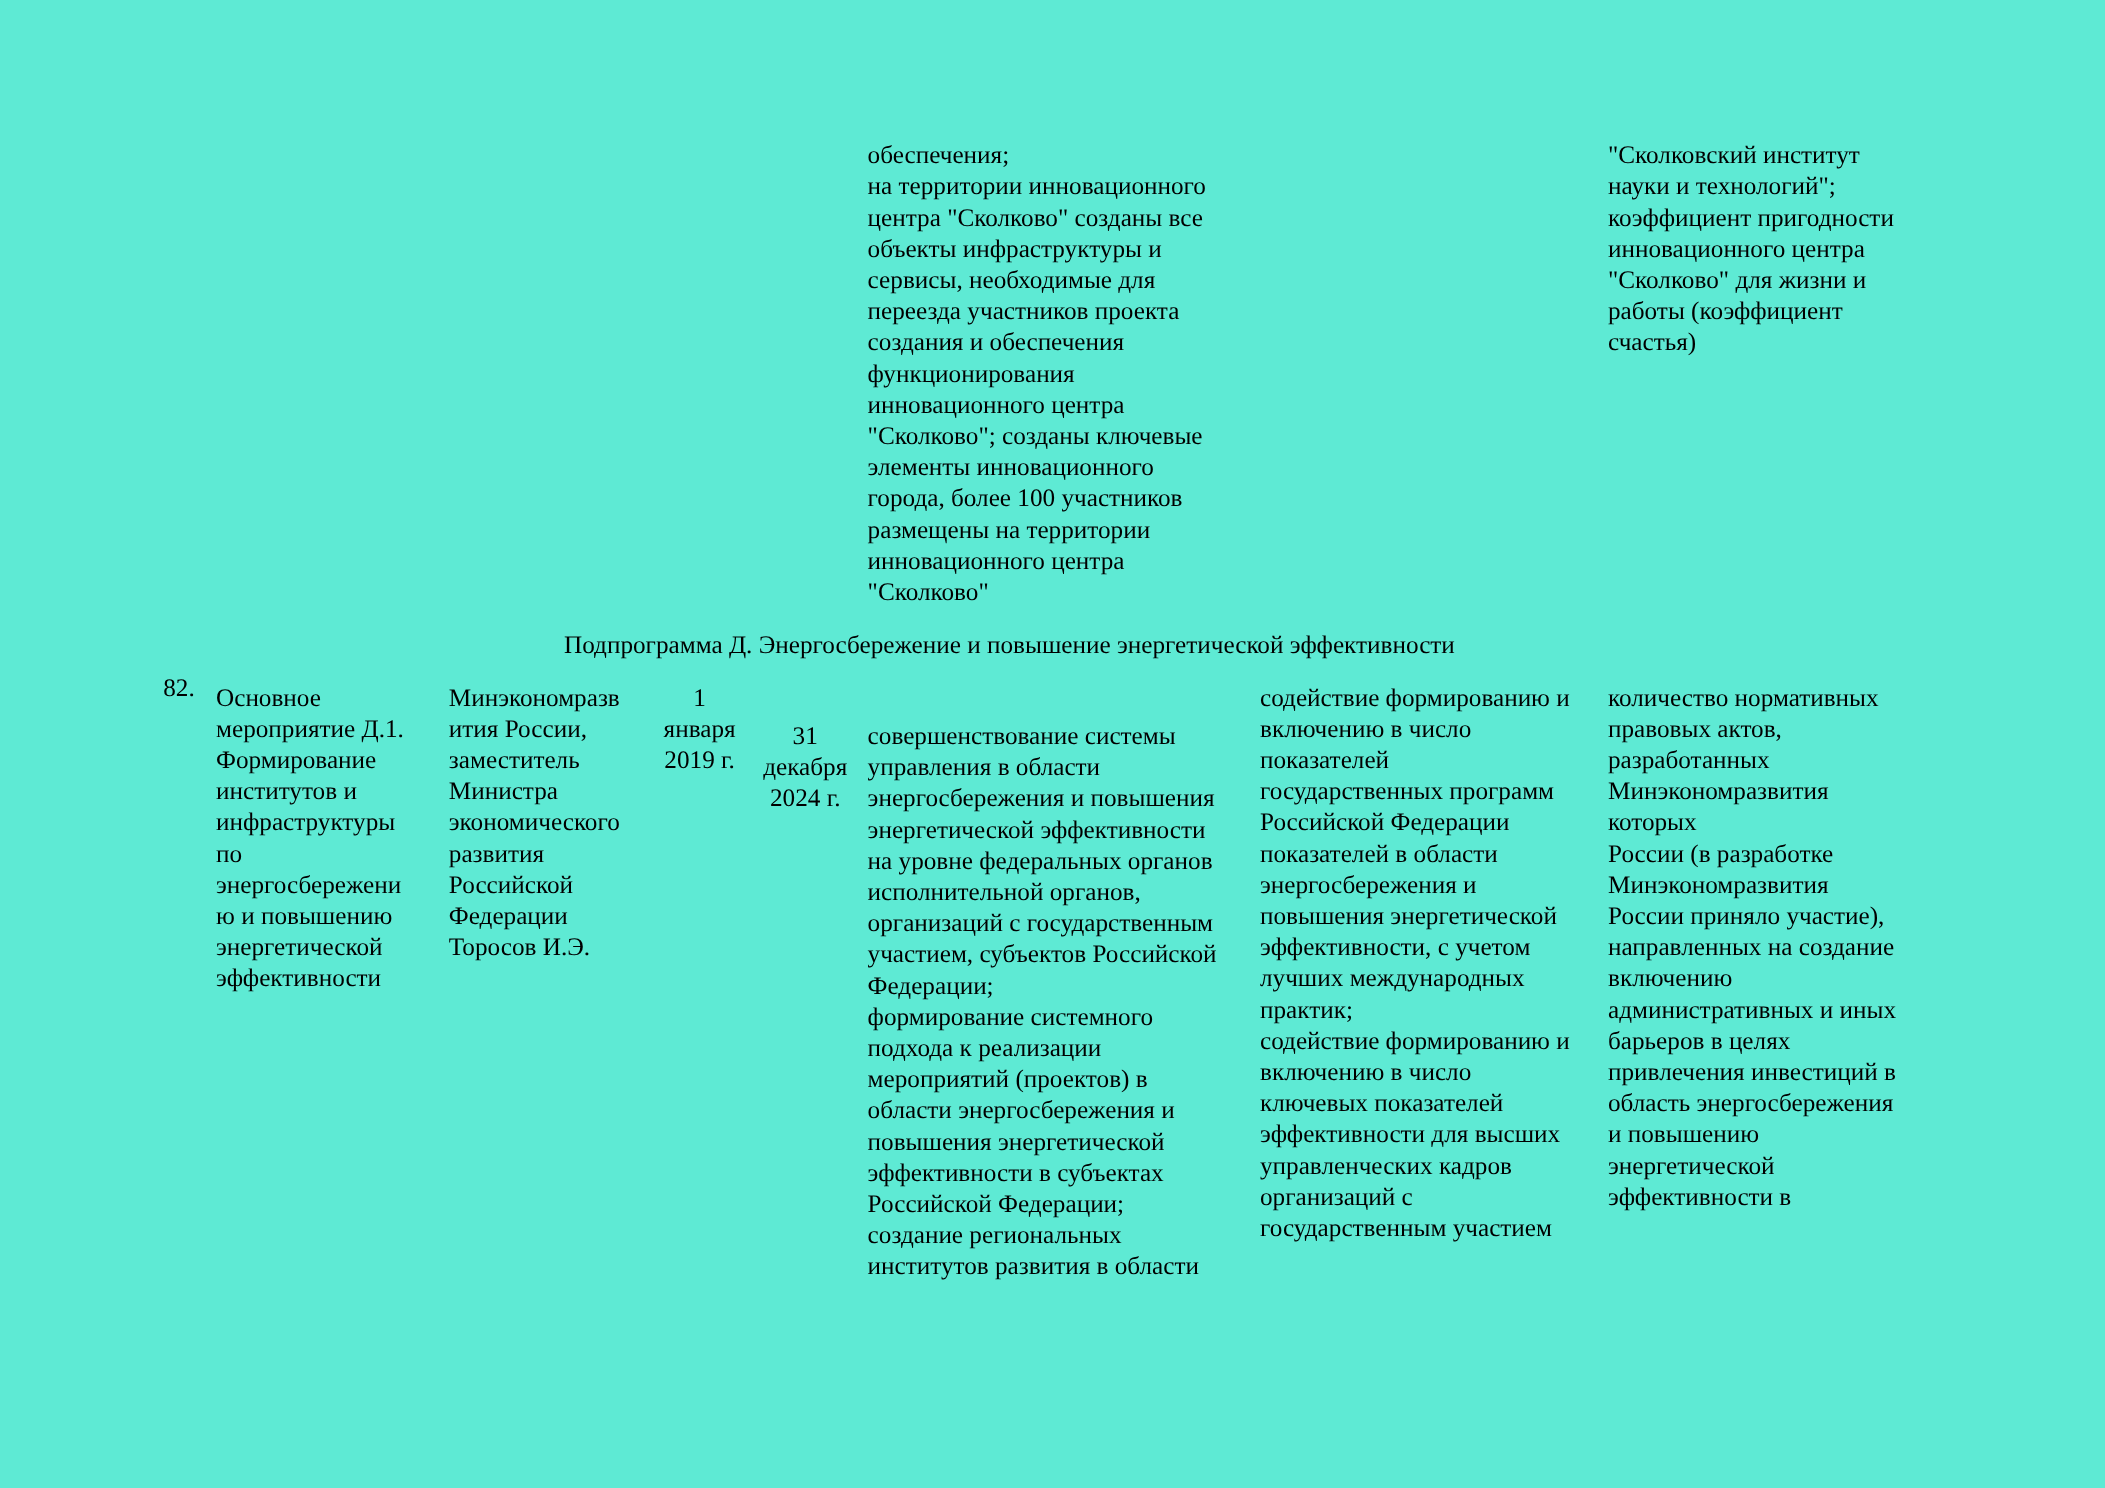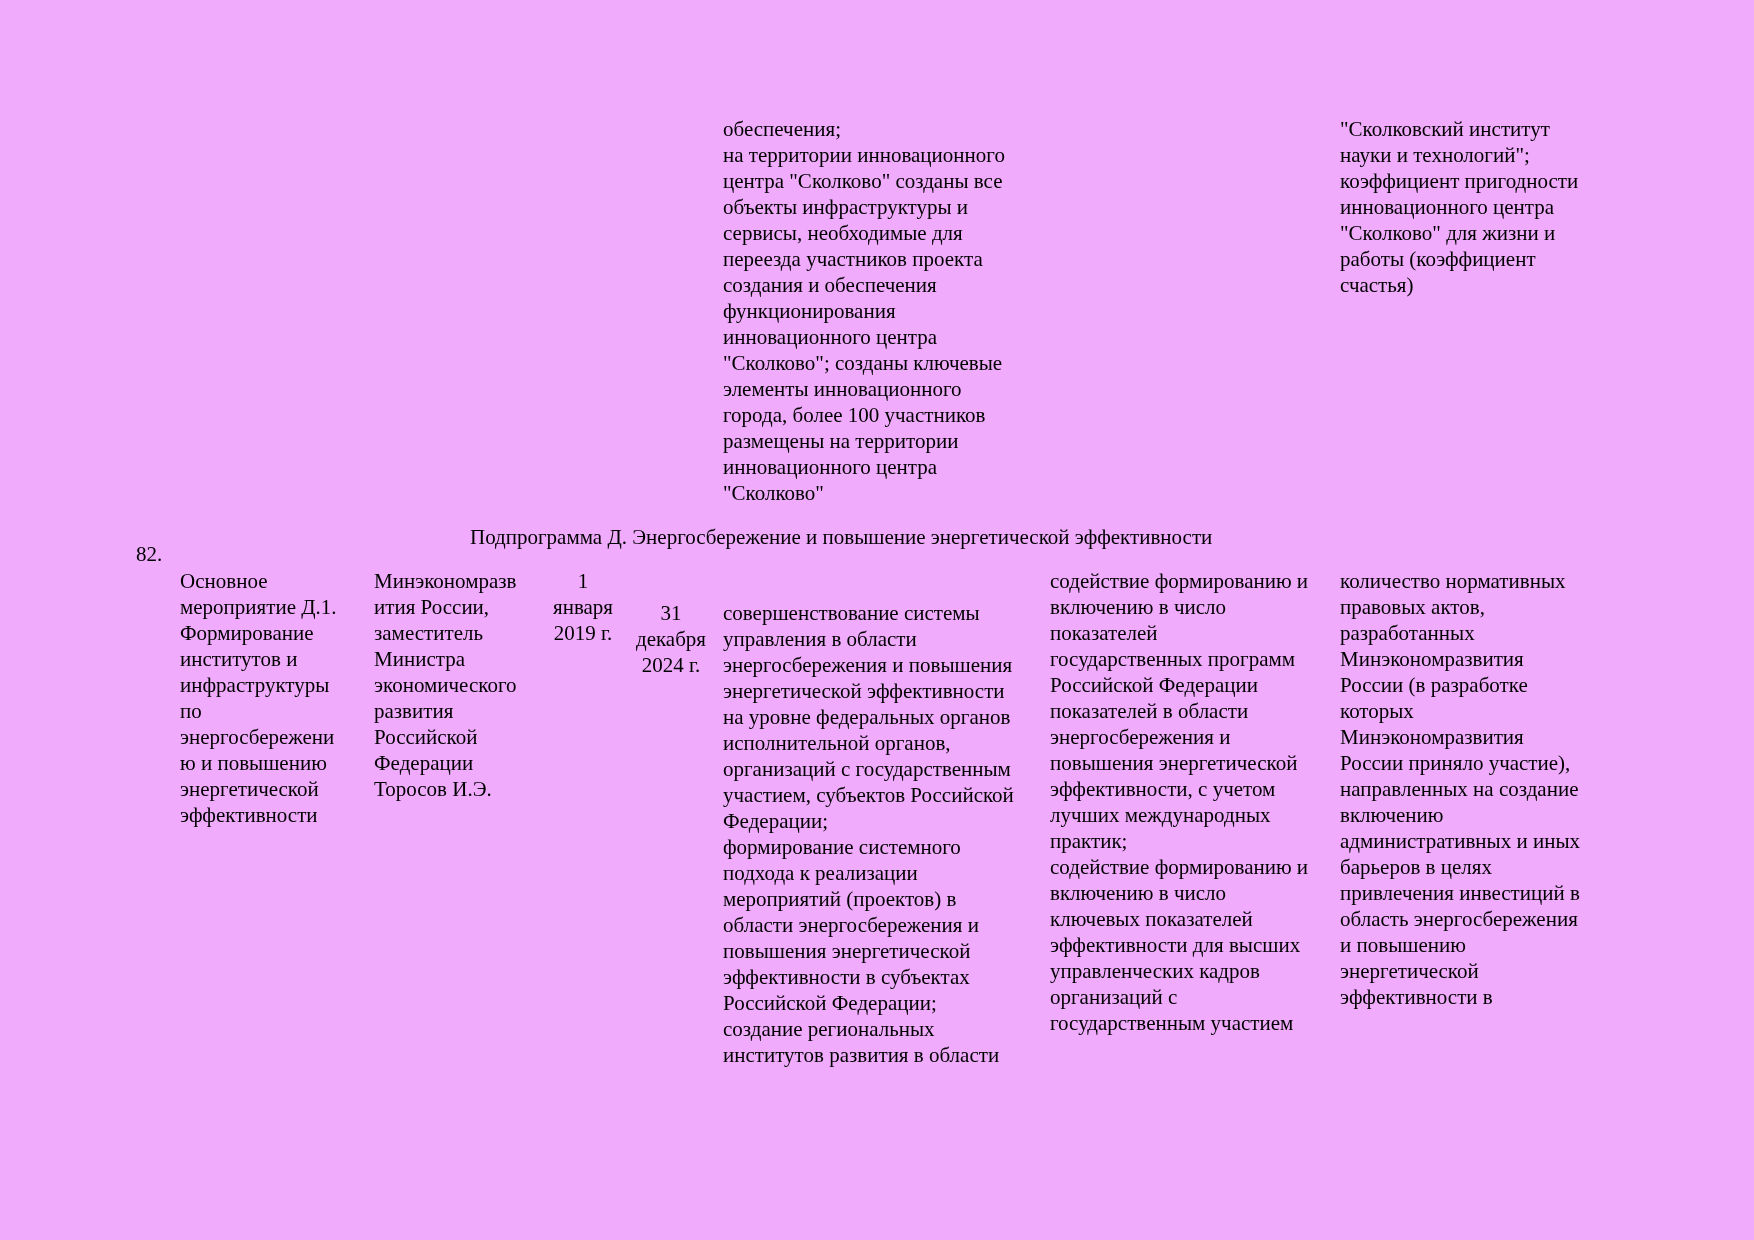--- a/index.html
+++ b/index.html
@@ -4,21 +4,21 @@
 <style>
   html, body {
     margin: 0;
     padding: 0;
     background: #ffffff;
   }
   .page {
     position: relative;
     width: 1754px;
     height: 1240px;
-    background: #f0abfc;
+    background: #5eead4;
     overflow: hidden;
     font-family: "Liberation Serif", serif;
     font-size: 21px;
     line-height: 26px;
     color: #000000;
   }
   .cell {
     position: absolute;
   }
   .cell div {
@@ -60,21 +60,21 @@
       <div>науки и технологий";</div>
       <div>коэффициент пригодности</div>
       <div>инновационного центра</div>
       <div>"Сколково" для жизни и</div>
       <div>работы (коэффициент</div>
       <div>счастья)</div>
     </div>
 
   <div class="heading" style="left:470px; top:524px">Подпрограмма Д. Энергосбережение и повышение энергетической эффективности</div>
 
-  <div class="cell" style="left:136px; top:541px; width:42px">82.</div>
+  <div class="cell" style="left:136px; top:560px; width:42px">82.</div>
 
   <div class="cell" style="left:180px; top:568px; width:190px">
       <div>Основное</div>
       <div>мероприятие Д.1.</div>
       <div>Формирование</div>
       <div>институтов и</div>
       <div>инфраструктуры</div>
       <div>по</div>
       <div>энергосбережени</div>
       <div>ю и повышению</div>
@@ -146,22 +146,22 @@
       <div>управленческих кадров</div>
       <div>организаций с</div>
       <div>государственным участием</div>
     </div>
 
   <div class="cell" style="left:1340px; top:568px; width:414px">
       <div>количество нормативных</div>
       <div>правовых актов,</div>
       <div>разработанных</div>
       <div>Минэкономразвития</div>
+      <div>которых</div>
       <div>России (в разработке</div>
-      <div>которых</div>
       <div>Минэкономразвития</div>
       <div>России приняло участие),</div>
       <div>направленных на создание</div>
       <div>включению</div>
       <div>административных и иных</div>
       <div>барьеров в целях</div>
       <div>привлечения инвестиций в</div>
       <div>область энергосбережения</div>
       <div>и повышению</div>
       <div>энергетической</div>

